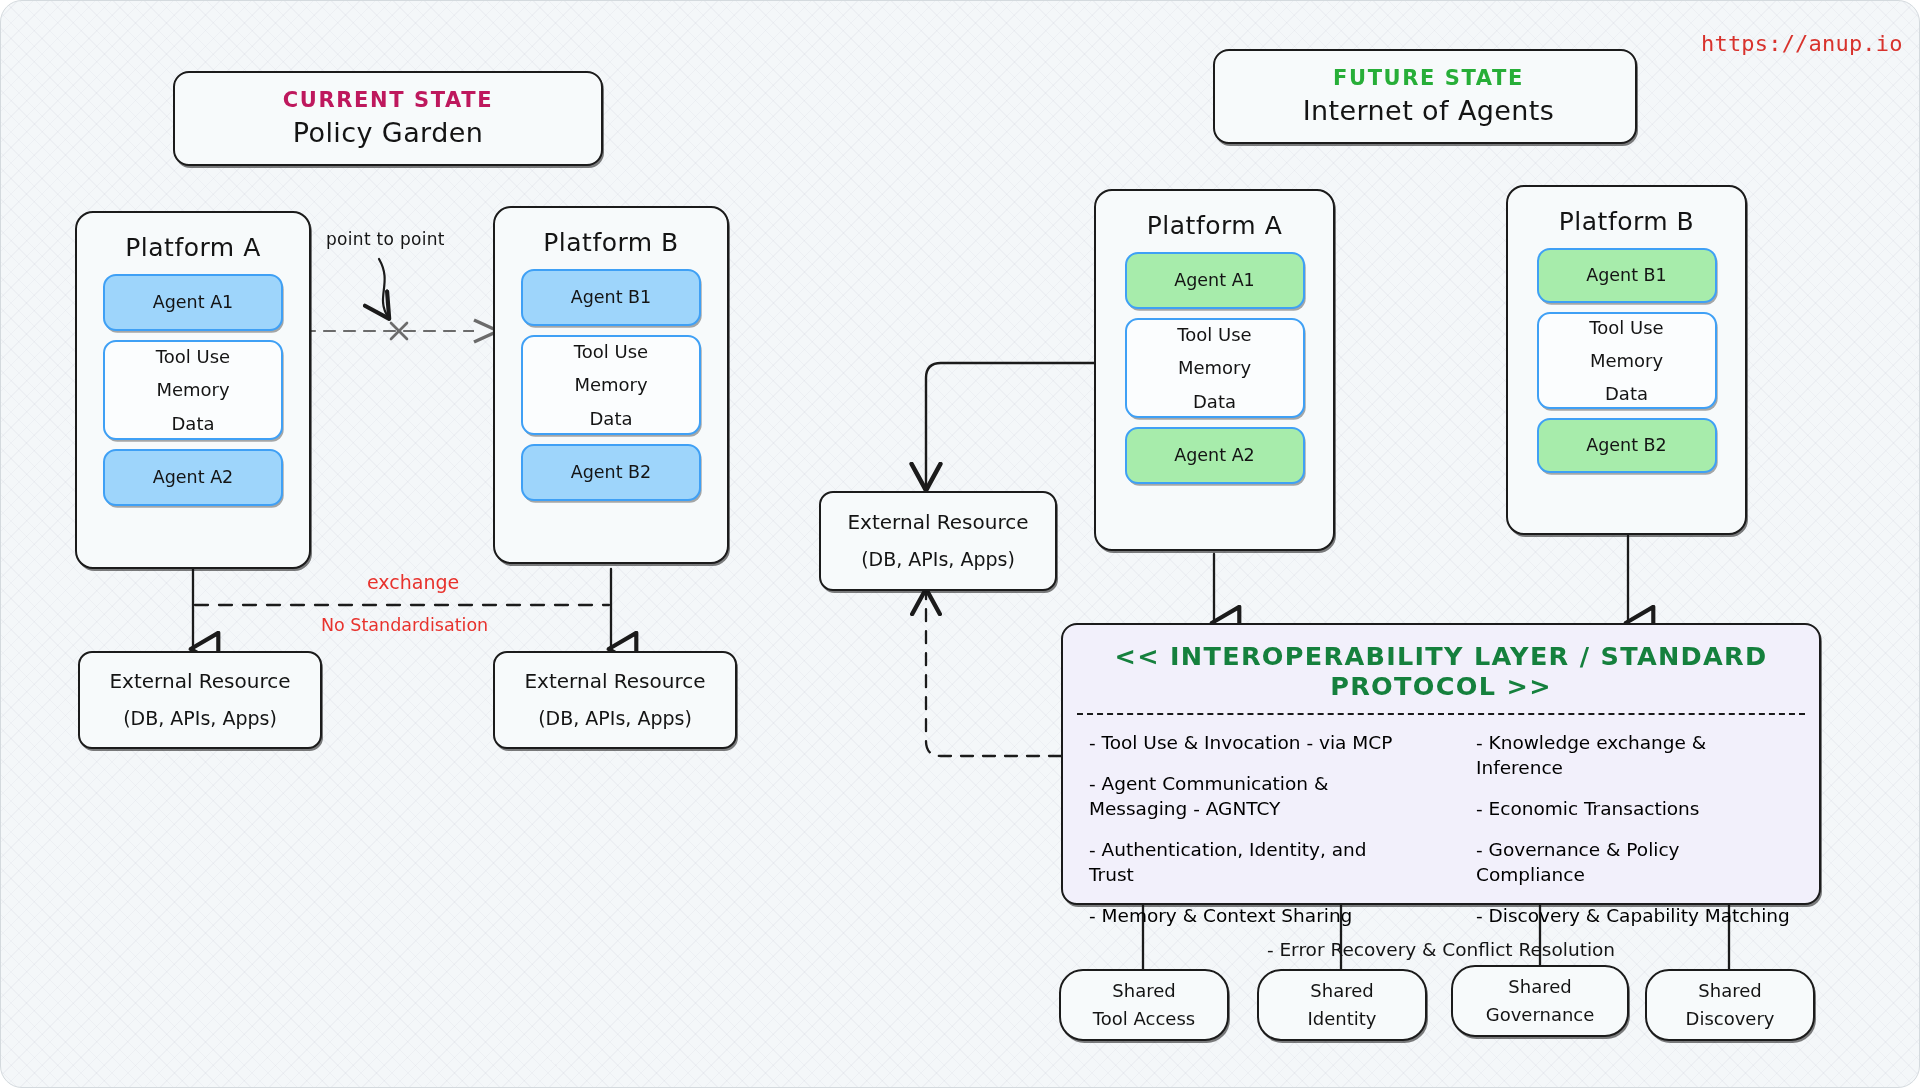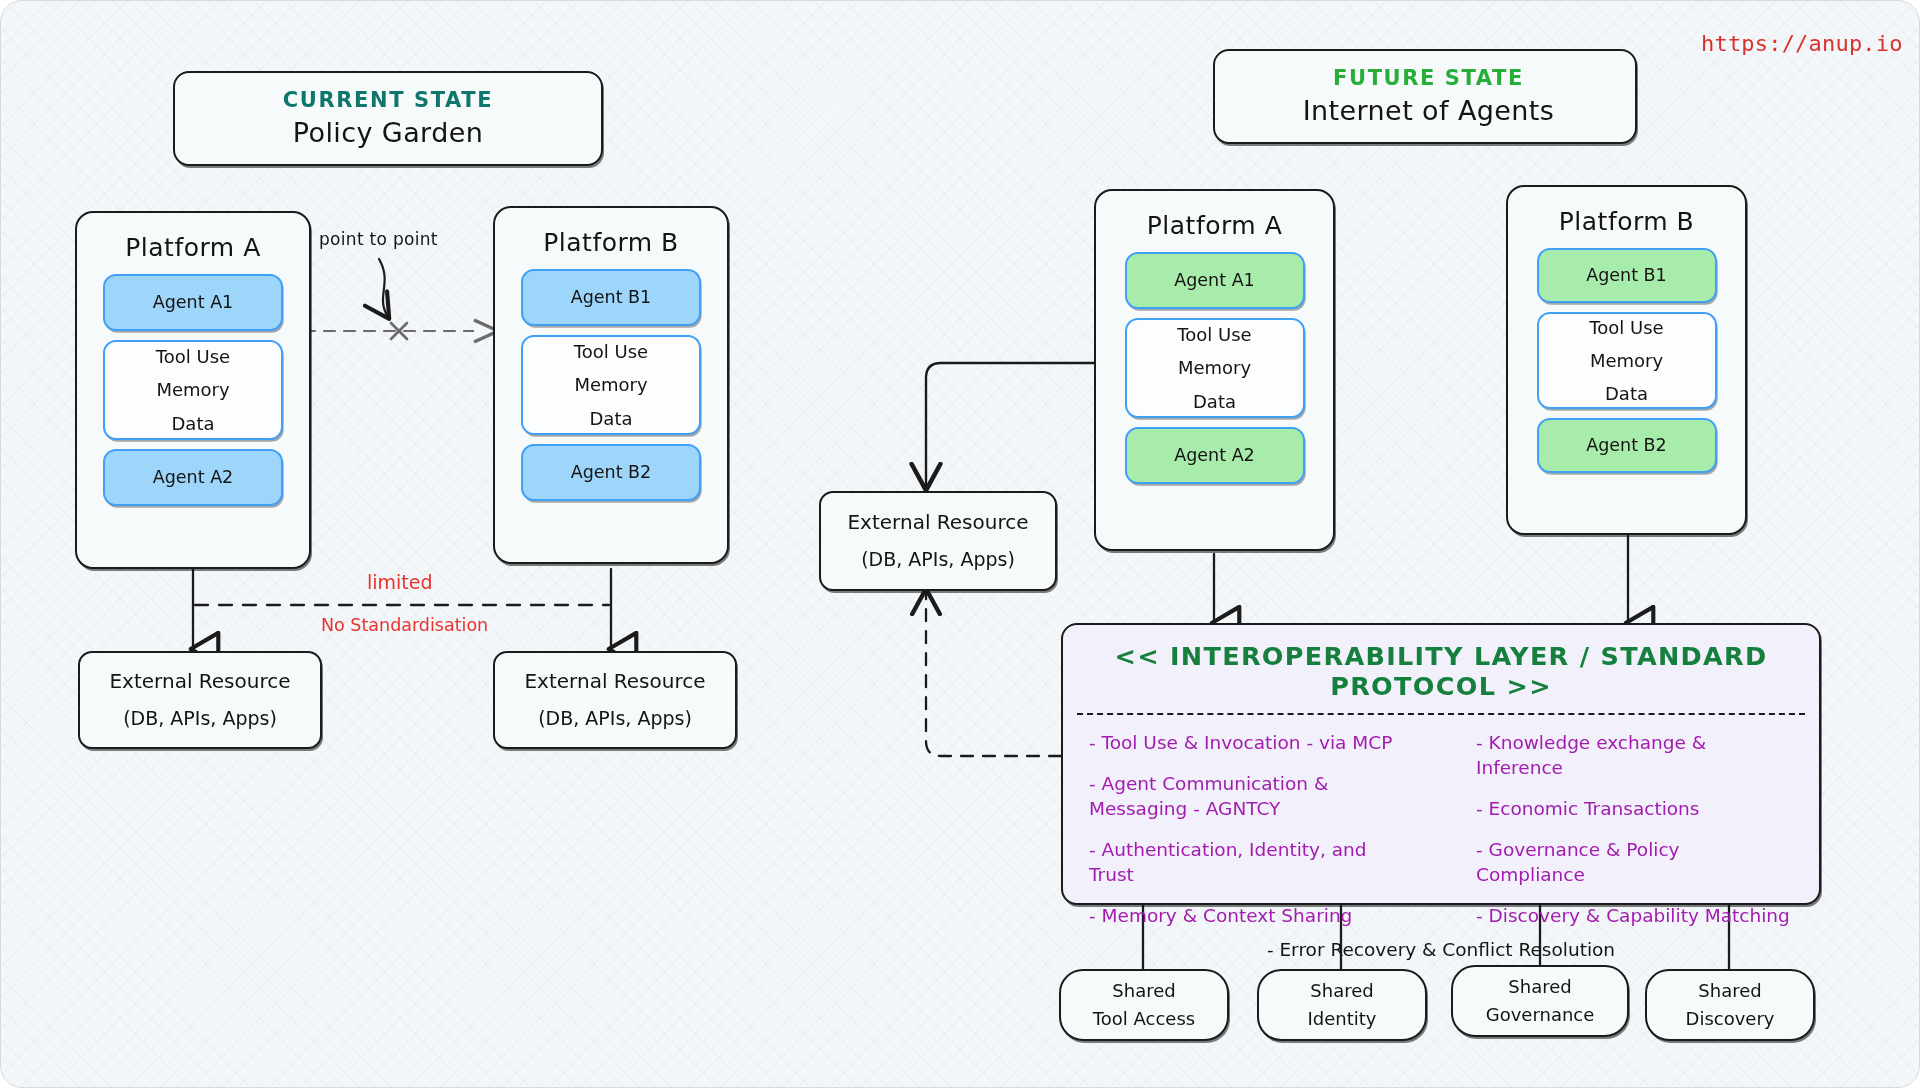--- a/index.html
+++ b/index.html
@@ -37,21 +37,21 @@
     color:#141414;
   }
   .hand{font-family:"DejaVu Sans","Liberation Sans",sans-serif;}
   
   .banner{border-radius:16px;}
   .banner .state{
     font-size:21px;font-weight:700;letter-spacing:1.6px;
     line-height:1.1;margin-bottom:4px;
   }
   .banner .sub{font-size:27px;line-height:1.15;letter-spacing:.4px;}
-  .state.current{color:#0f766e;text-align:center;}
+  .state.current{color:#be185d;text-align:center;}
   .state.future{color:#27ae38;}
 
   
   .platform{align-items:center;justify-content:flex-start;padding-top:14px;border-radius:18px;}
   .platform .pf-title{font-size:25px;letter-spacing:.5px;margin:6px 0 12px 0;}
   .slot{
     box-sizing:border-box;
     border:2.4px solid #3fa0f5;
     border-radius:13px;
     display:flex;flex-direction:column;
@@ -83,21 +83,21 @@
   }
   #interop .divider{
     height:0;border-top:2.4px dashed #1b1b1b;
     margin:0 14px;
   }
   #interop .cols{
     display:flex;flex:1;padding:16px 26px 0 26px;gap:20px;
   }
   #interop .col{flex:1;display:flex;flex-direction:column;gap:16px;}
   #interop .col.right{padding-left:50px;}
-  #interop .item{font-size:18.5px;line-height:1.35;text-align:left;color:#a21caf;}
+  #interop .item{font-size:18.5px;line-height:1.35;text-align:left;color:#000000;}
   #interop .footer-item{
     text-align:center;font-size:18.5px;color:#141414;
     padding:10px 0 14px 0;
   }
 
   
   .shared{border-radius:24px;font-size:18px;line-height:1.55;}
 
   
   .note{position:absolute;color:#141414;}
@@ -210,22 +210,22 @@
     <div class="slot caps" style="width:180px;height:100px;margin-top:9px;">
       <div class="ln">Tool Use</div>
       <div class="ln">Memory</div>
       <div class="ln">Data</div>
     </div>
     <div class="slot agent-blue" style="width:180px;height:57px;margin-top:9px;">
       <span>Agent B2</span>
     </div>
   </div>
 
-  <div class="note p2p hand" style="left:318px;top:228px;">point to point</div>
-  <div class="note red lim hand" style="left:366px;top:570px;">limited</div>
+  <div class="note p2p hand" style="left:325px;top:228px;">point to point</div>
+  <div class="note red lim hand" style="left:366px;top:570px;">exchange</div>
   <div class="note red nostd hand" style="left:320px;top:614px;">No Standardisation</div>
 
   <div class="box ext hand" style="left:77px;top:650px;width:244px;height:98px;">
     <div class="l1">External Resource</div>
     <div class="l2">(DB, APIs, Apps)</div>
   </div>
   <div class="box ext hand" style="left:492px;top:650px;width:244px;height:98px;">
     <div class="l1">External Resource</div>
     <div class="l2">(DB, APIs, Apps)</div>
   </div>

